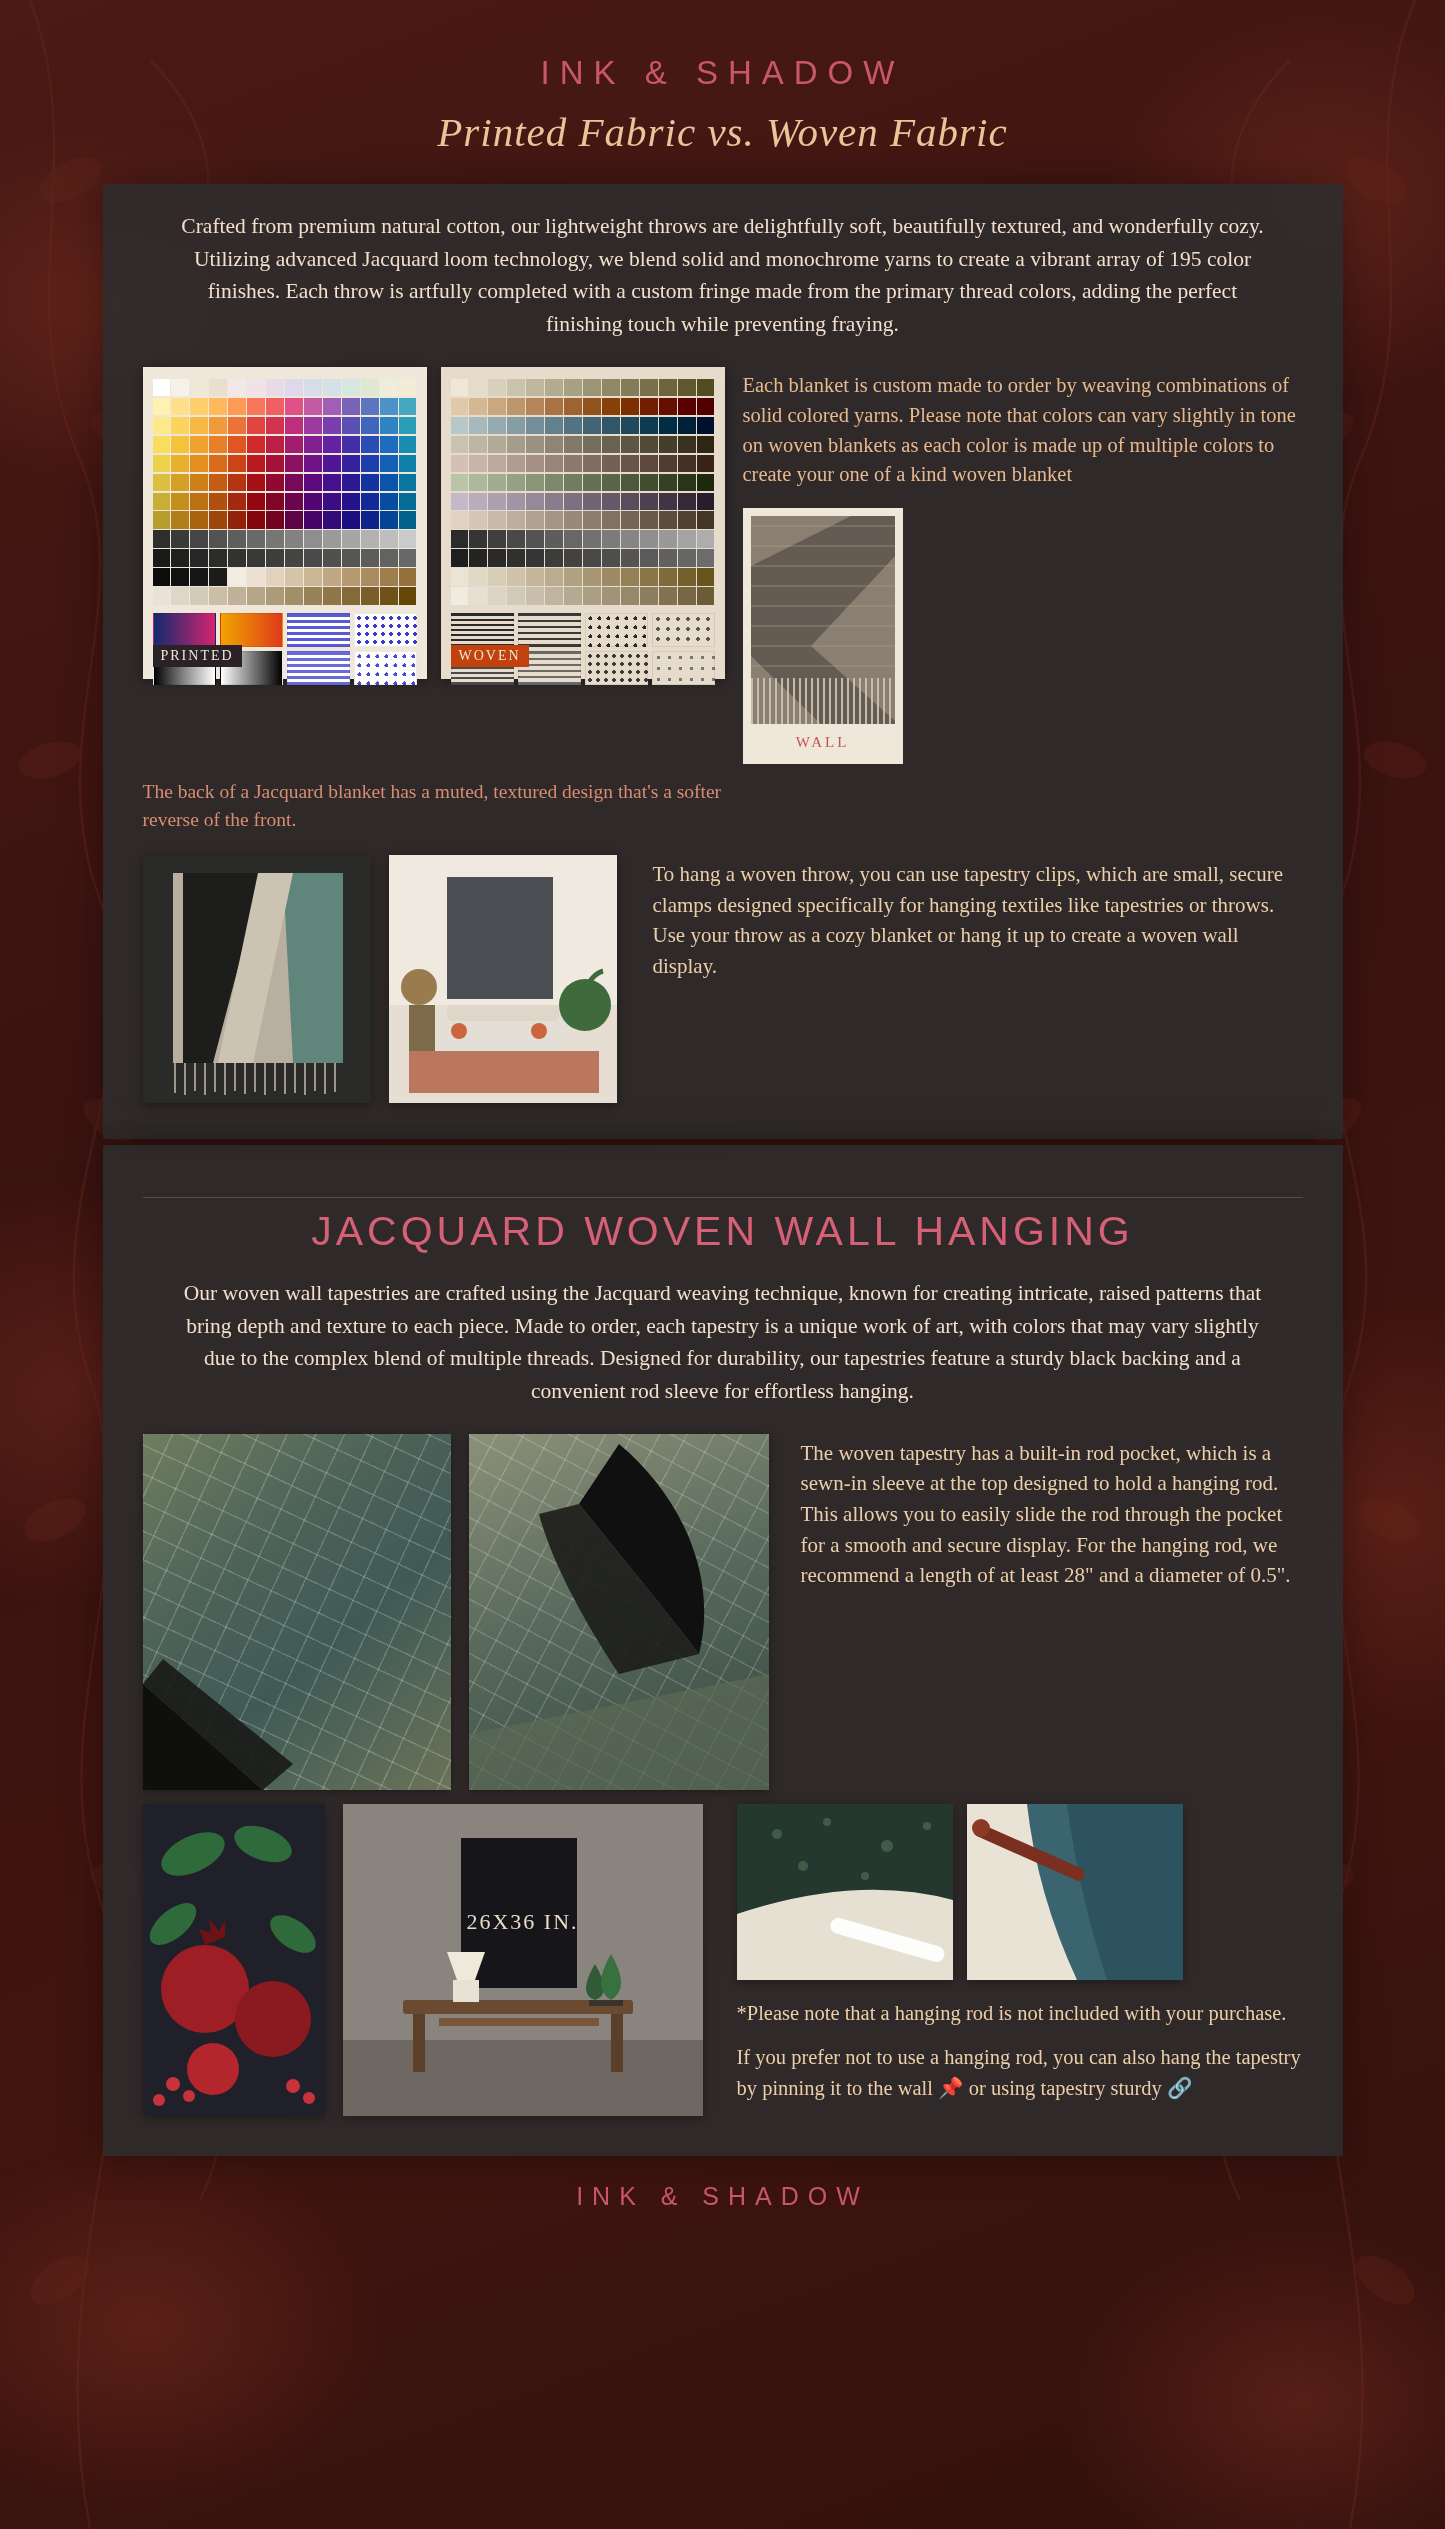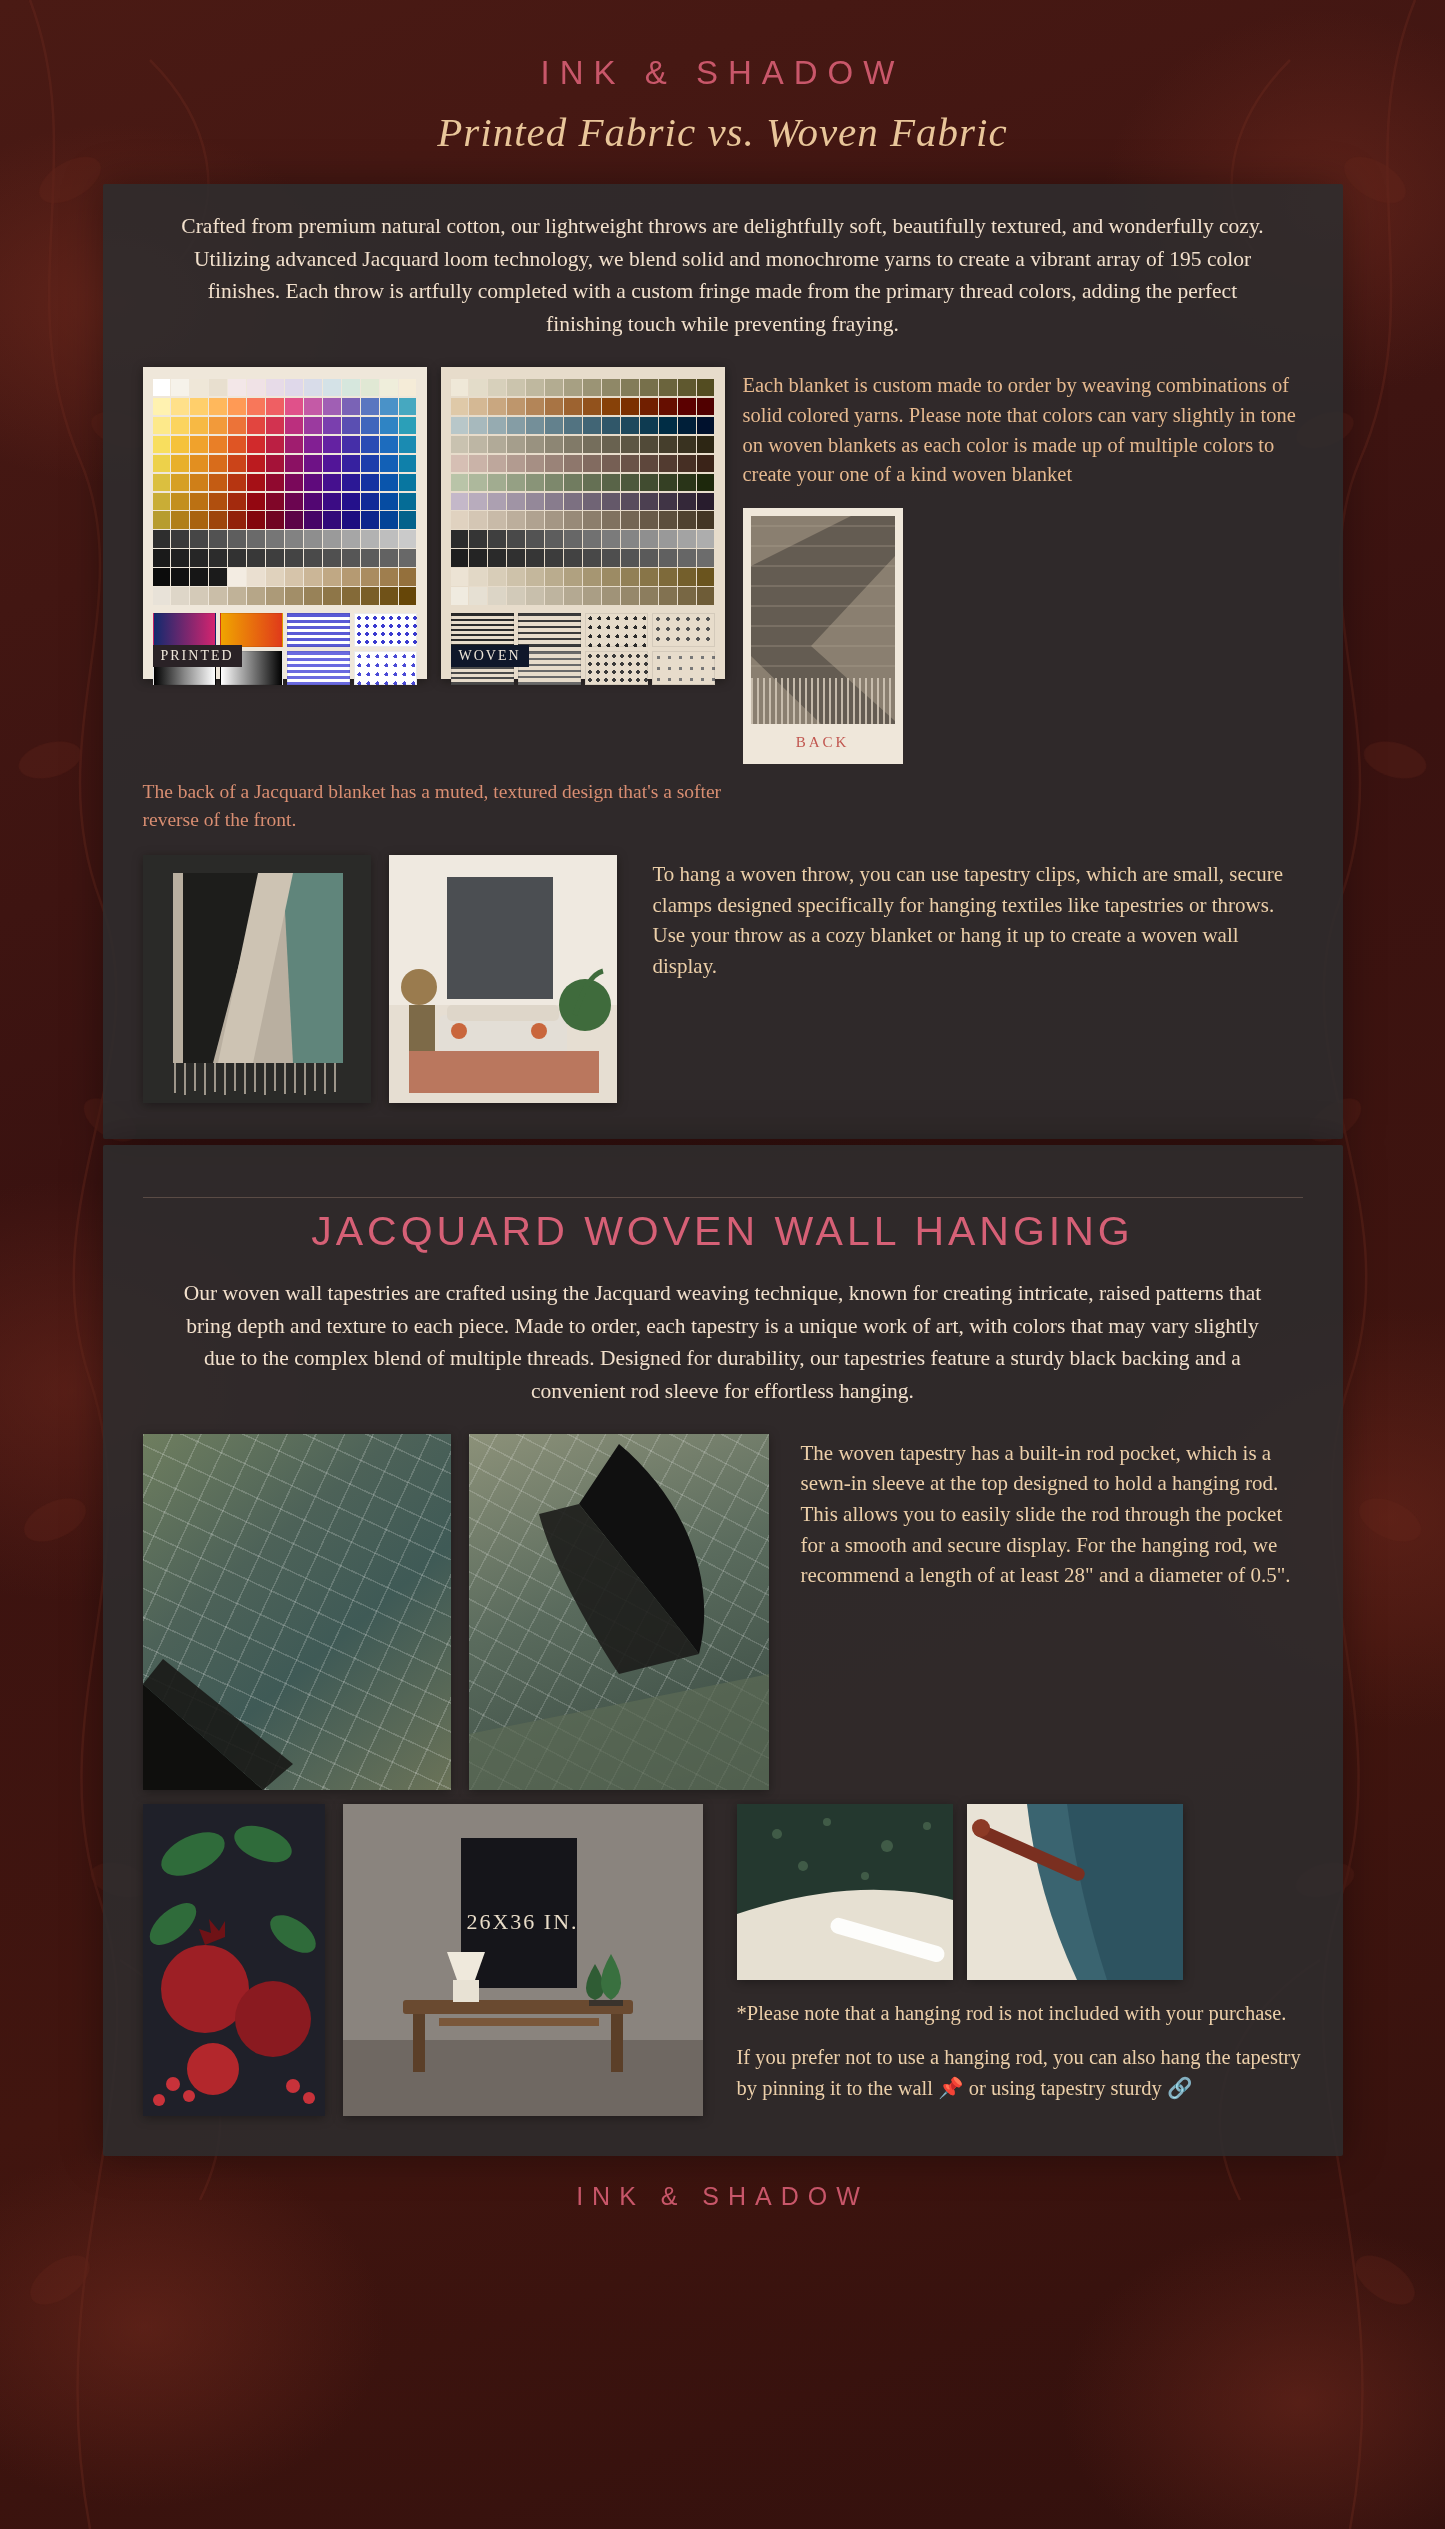--- a/index.html
+++ b/index.html
@@ -126,21 +126,21 @@
     position: absolute;
     left: 10px;
     bottom: 12px;
     background: #2a2226;
     color: #efe7da;
     font-family: "Liberation Serif", serif;
     font-size: 14px;
     letter-spacing: 2px;
     padding: 3px 8px;
   }
-  .swatch-label.light { background: #0f172a; }
+  .swatch-label.light { background: #c2410c; }
 
   .side-text {
     flex: 1;
     font-size: 20.5px;
     line-height: 1.46;
     color: #e6b98f;
     padding-top: 4px;
   }
 
   .caption-muted {
@@ -670,21 +670,21 @@
             <div class="fb-img tex-tan-weave">
               <svg width="100%" height="100%" viewBox="0 0 144 208" preserveAspectRatio="none">
                 <rect width="144" height="208" fill="#8a7f70"></rect>
                 <path d="M0 50 L100 0 L144 0 L144 40 L60 130 L144 205 L144 208 L70 208 L0 140 Z" fill="#5d564c" opacity="0.85"></path>
                 <g stroke="#b8ab9a" stroke-width="1" opacity="0.5">
                   <path d="M0 10 H144 M0 30 H144 M0 50 H144 M0 70 H144 M0 90 H144 M0 110 H144 M0 130 H144 M0 150 H144"></path>
                 </g>
               </svg>
               <div class="fringe"></div>
             </div>
-            <div class="fb-cap">BACK</div>
+            <div class="fb-cap">WALL</div>
           </div>
         </div>
       </div>
     </div>
 
     <div class="caption-muted" style="max-width:600px">The back of a Jacquard blanket has a muted, textured design that's a softer reverse of the front.</div>
 
     <div class="row" style="margin-top:22px">
       <div class="photo" style="width:228px;height:248px">
         <svg width="228" height="248" viewBox="0 0 228 248">

